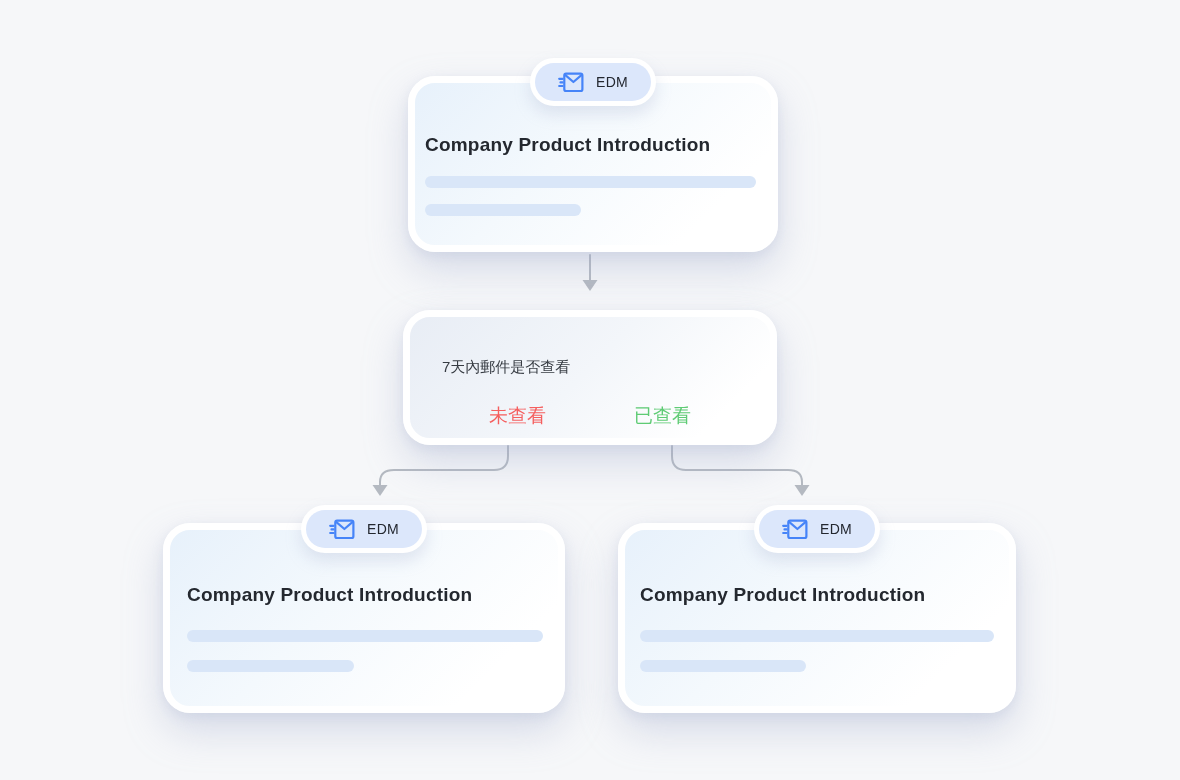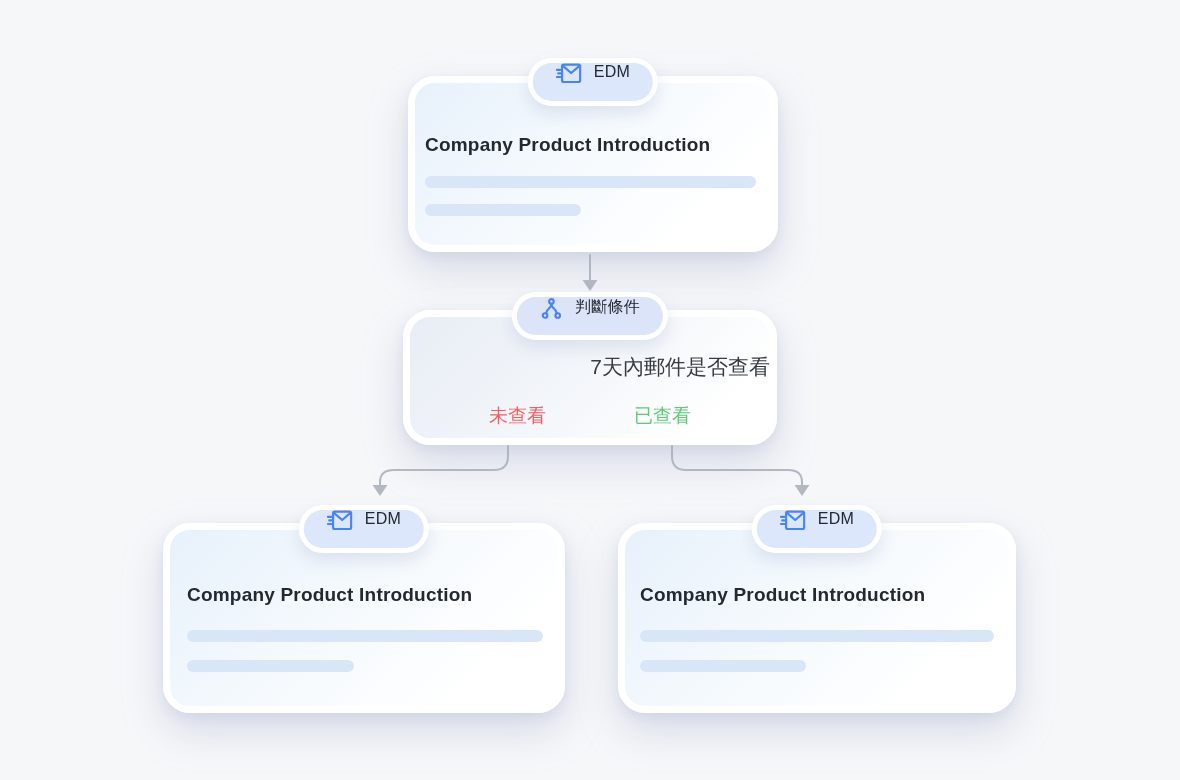--- a/index.html
+++ b/index.html
@@ -43,26 +43,27 @@
     transform: translateX(-50%);
     top: -25px;               
     background: #ffffff;
     border-radius: 999px;
     padding: 5px;
     box-shadow: 0 8px 16px rgba(163,173,204,0.28);
     z-index: 3;
   }
   .pill {
     display: flex;
+    align-items: center;
     gap: 12px;
     height: 38px;
     padding: 0 23px;
     border-radius: 999px;
     background: #dce7fb;
-    font-size: 16px;
+    font-size: 14px;
     font-weight: 500;
     color: #23272f;
     letter-spacing: 0.3px;
     white-space: nowrap;
   }
   .condition .pill { background: #dbe4f8; }
   .pill svg { display: block; flex: 0 0 auto; }
 
   
   .content { width: 100%; height: 100%; }
@@ -87,22 +88,22 @@
     background: #d9e6f8;
   }
   .bar-wide  { width: 100%; }
   .bar-short { width: 47%; }
   #node-top .bar-wide, #node-left .bar-wide, #node-right .bar-wide { margin-bottom: 16px; }
   #node-left .bar-wide, #node-right .bar-wide { margin-bottom: 18px; }
 
   
   #node-condition .content { padding-top: 37px; }
   .question {
-    text-align: right;
-    font-size: 21px;
+    text-align: left;
+    font-size: 15px;
     font-weight: 500;
     color: #363b42;
     line-height: 26px;
     padding-left: 32px;
   }
   .branch-row {
     margin-top: 24px;
     display: flex;
     justify-content: center;
     gap: 88px;
@@ -144,32 +145,20 @@
       </div>
     </div>
     <div class="content">
       <div class="title">Company Product Introduction</div>
       <div class="bar bar-wide"></div>
       <div class="bar bar-short"></div>
     </div>
   </div>
 
   <div class="node condition" id="node-condition">
-    <div class="badge">
-      <div class="pill">
-        <svg width="23" height="23" viewBox="0 0 24 24" fill="none" stroke="#4684f8" stroke-width="2.2" stroke-linecap="round" stroke-linejoin="round">
-          <circle cx="12" cy="4.6" r="2.4"></circle>
-          <circle cx="5.4" cy="19.3" r="2.4"></circle>
-          <circle cx="18.6" cy="19.3" r="2.4"></circle>
-          <path d="M12 7.2 c0 4.6 -4.6 4.8 -5.7 9.7"></path>
-          <path d="M12 7.2 c0 4.6 4.6 4.8 5.7 9.7"></path>
-        </svg>
-        <span>判斷條件</span>
-      </div>
-    </div>
     <div class="content">
       <div class="question">7天內郵件是否查看</div>
       <div class="branch-row">
         <span class="branch-no">未查看</span>
         <span class="branch-yes">已查看</span>
       </div>
     </div>
   </div>
 
   <div class="node" id="node-left">

